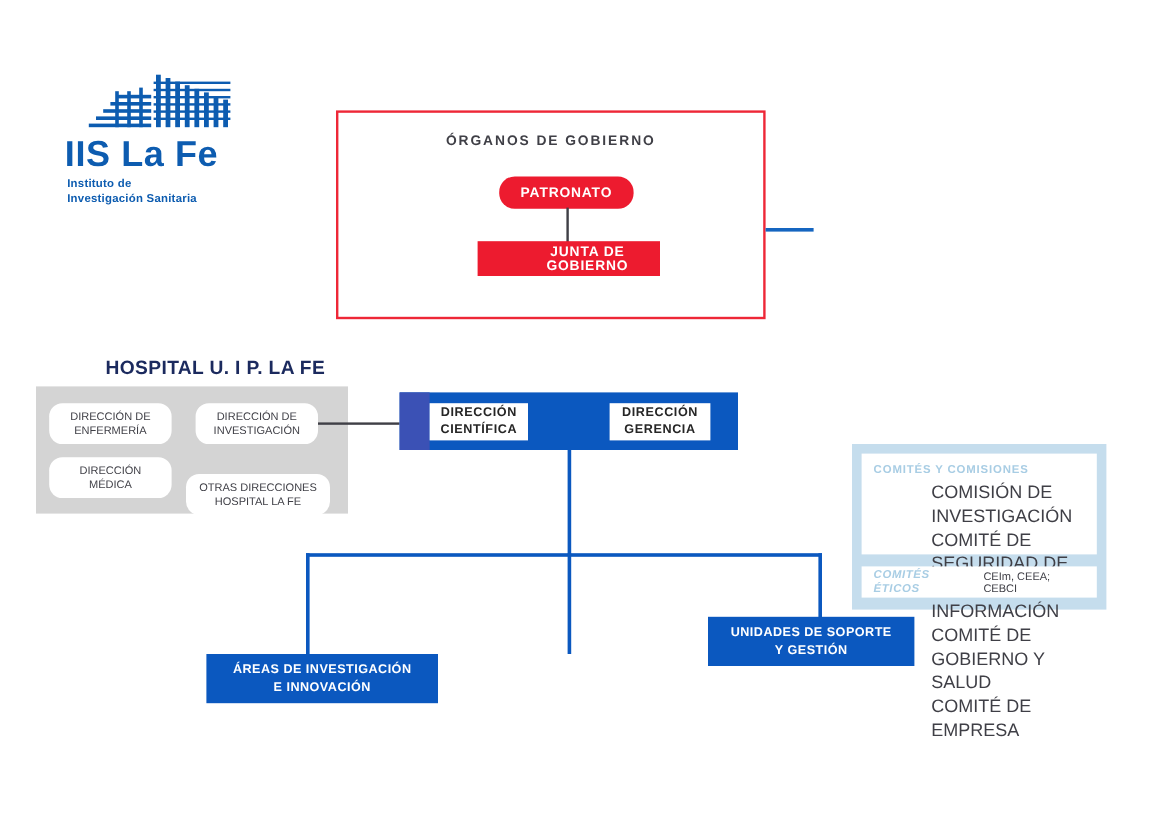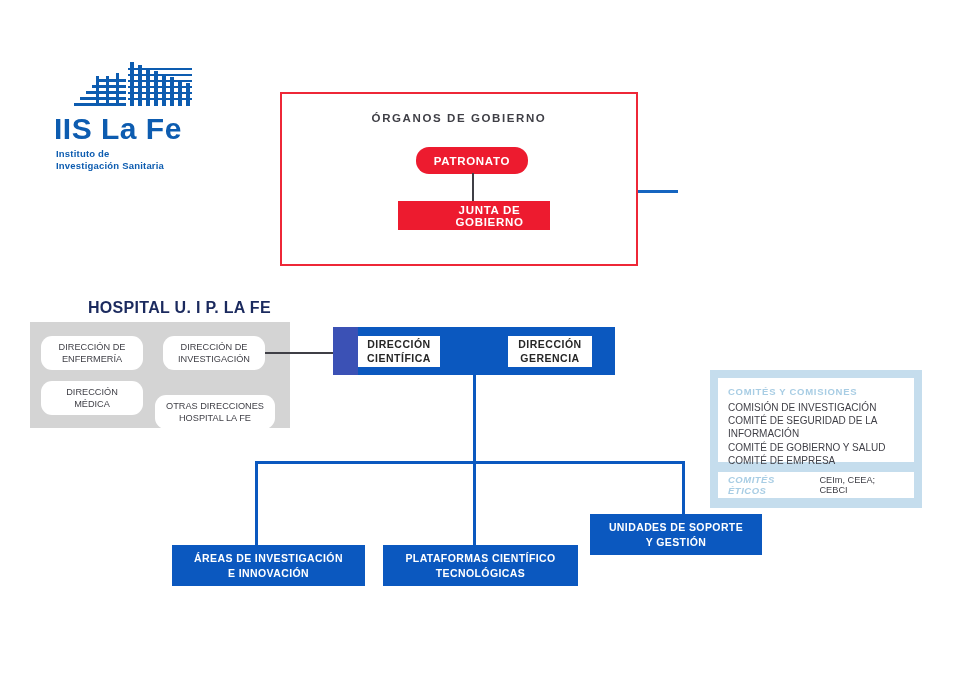--- a/index.html
+++ b/index.html
@@ -130,21 +130,21 @@
   }
   #committees-card {
     left: 718px; top: 378px; width: 196px; height: 84px;
     background: #ffffff; box-sizing: border-box; padding: 8px 10px 0 10px;
   }
   #committees-heading {
     font-size: 9.5px; font-weight: bold; color: #a8cde4;
     letter-spacing: 0.7px; margin-bottom: 4px;
   }
   .committee-item {
-    font-size: 10px; color: #3f3f46; line-height: 1.32;
+    font-size: 15px; color: #3f3f46; line-height: 1.32; margin-left: 48px;
   }
   #ethics-card {
     left: 718px; top: 472px; width: 196px; height: 26px;
     background: #ffffff; box-sizing: border-box;
     display: flex; align-items: center; padding: 0 10px;
   }
   #ethics-label {
     font-size: 9.5px; font-weight: bold; font-style: italic;
     color: #a8cde4; letter-spacing: 0.5px; margin-right: 5px;
   }
@@ -248,26 +248,20 @@
   <div id="tree-drop-left" class="abs"></div>
   <div id="tree-drop-center" class="abs"></div>
   <div id="tree-drop-right" class="abs"></div>
 
   <div id="bottom-box-0" class="abs bottom-box">
     <div>
       <div>ÁREAS DE INVESTIGACIÓN</div>
       <div>E INNOVACIÓN</div>
     </div>
   </div>
-  <div id="bottom-box-1" class="abs bottom-box">
-    <div>
-      <div>PLATAFORMAS CIENTÍFICO</div>
-      <div>TECNOLÓGICAS</div>
-    </div>
-  </div>
   <div id="bottom-box-2" class="abs bottom-box">
     <div>
       <div>UNIDADES DE SOPORTE</div>
       <div>Y GESTIÓN</div>
     </div>
   </div>
 
   <div id="committees-panel" class="abs"></div>
   <div id="committees-card" class="abs">
     <div id="committees-heading">COMITÉS Y COMISIONES</div>

